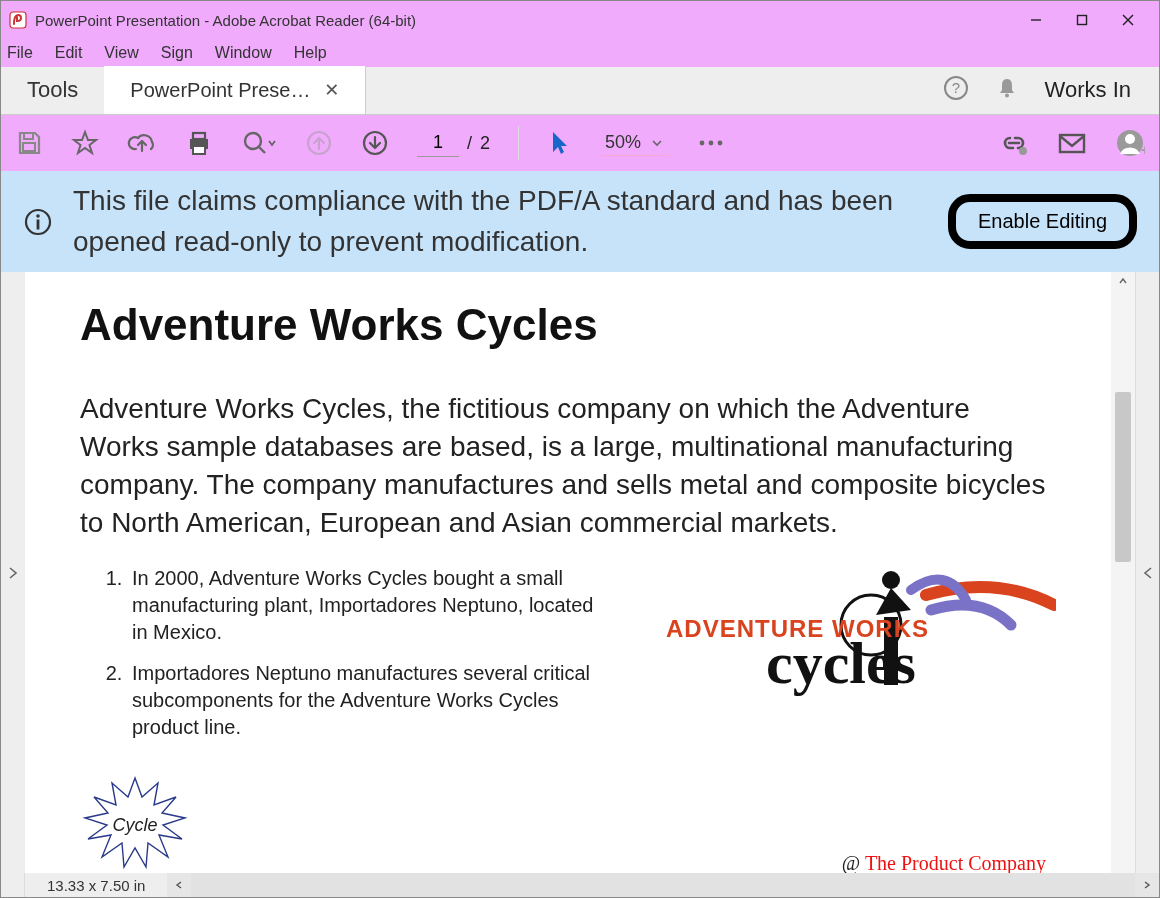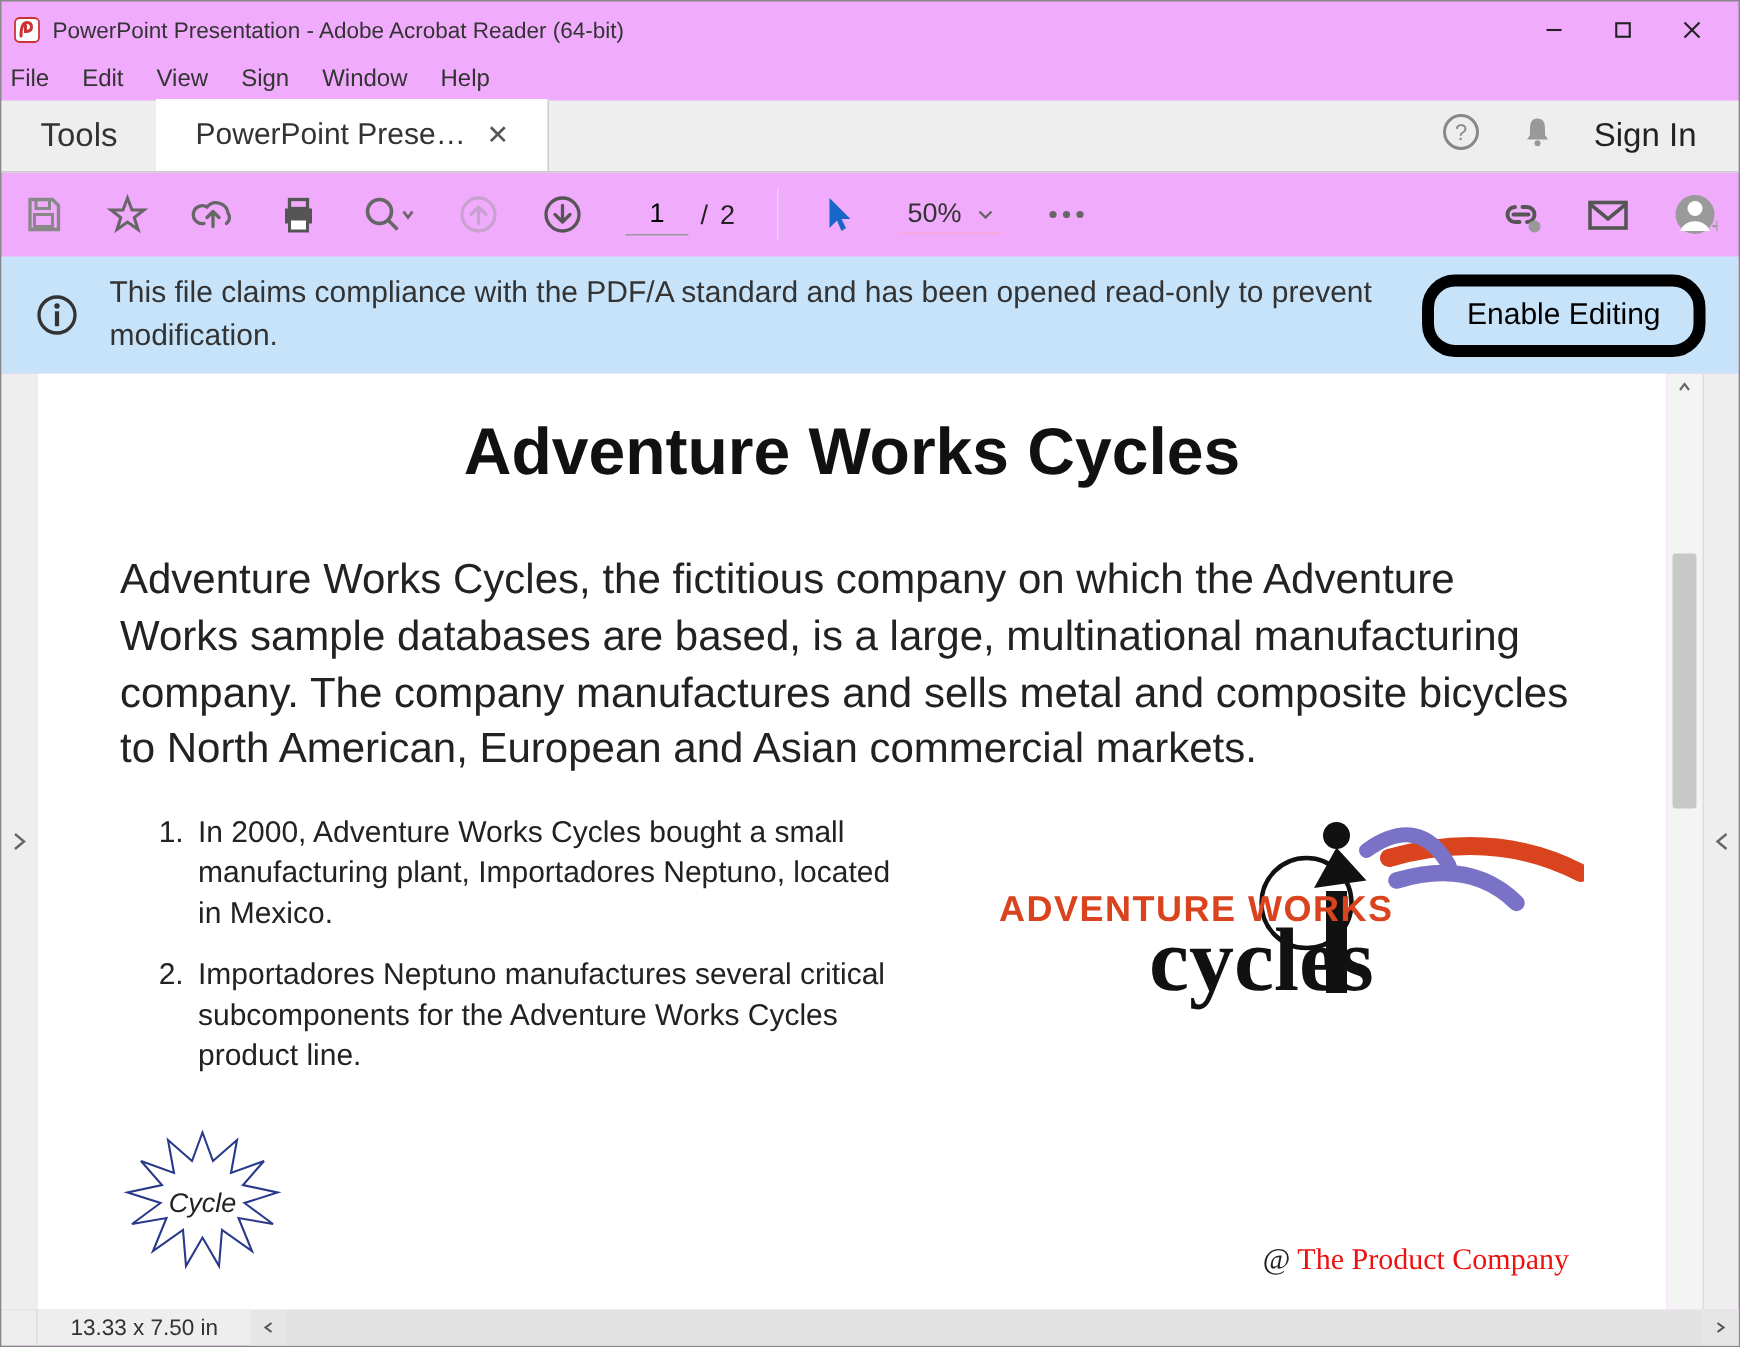--- a/index.html
+++ b/index.html
@@ -21,30 +21,30 @@
   .tabstrip .signin { font-size:22px; color:#222; }
   .toolbar { height:56px; display:flex; align-items:center; padding:0 14px; gap:28px; }
   .toolbar .sep { width:1px; height:34px; background:#ddd; }
   .toolbar .icn { color:#666; display:flex; align-items:center; justify-content:center; }
   .toolbar svg { display:block; }
   .pagectl { display:flex; align-items:center; gap:8px; font-size:18px; }
   .pagectl input { width:42px; height:28px; text-align:center; font-size:18px; border:none; border-bottom:1px solid #999; background:transparent; }
   .zoomctl { display:flex; align-items:center; gap:10px; font-size:18px; color:#333; border-bottom:1px solid #f9a8d4; padding:2px 6px; }
   .info-bar { background:#c7e3f9; padding:10px 22px; display:flex; align-items:center; gap:20px; }
   .info-bar .icnwrap { width:30px; display:flex; align-items:center; justify-content:center;}
-  .info-bar .msg { flex:1; font-size:20px; color:#333; line-height:1.45; }
+  .info-bar .msg { flex:1; font-size:28px; color:#333; line-height:1.45; }
   .info-bar .enable { border:8px solid #000000; border-radius:22px; padding:8px 22px; font-size:20px; background:transparent; font-family:inherit; }
   .viewer-row { flex:1; display:flex; min-height:0; }
   .side-rail { width:24px; background:#eee; display:flex; align-items:center; justify-content:center; color:#666; }
   .doc-area { flex:1; background:#fff; overflow:hidden; position:relative; }
   .scroll-col { width:24px; background:#f4f4f4; position:relative; }
   .scroll-col .up { position:absolute; top:0; left:0; right:0; height:18px; display:flex; align-items:center; justify-content:center; color:#666; }
   .scroll-col .thumb { position:absolute; top:120px; left:4px; right:4px; height:170px; background:#c8c8c8; border-radius:2px; }
   .page { padding:20px 55px 0 55px; }
-  .page h1 { text-align:center; font-size:44px; margin:8px 0 40px 0; font-weight:800; font-family:Arial, sans-serif; color:#111; }
+  .page h1 { text-align:left; font-size:44px; margin:8px 0 40px 0; font-weight:800; font-family:Arial, sans-serif; color:#111; }
   .page .para { font-size:28px; line-height:1.35; color:#222; }
   .cols { display:flex; margin-top:24px; gap:20px; }
   .cols ol { margin:0; padding-left:48px; font-size:20px; line-height:1.35; color:#222; width:520px; }
   .cols ol li { margin-bottom:14px; padding-left:4px; }
   .logo-wrap { flex:1; display:flex; align-items:flex-start; justify-content:flex-end; padding-top:0; }
   .logo-svg { width:400px; }
   .footer-row { display:flex; justify-content:space-between; align-items:flex-end; margin-top:20px; padding:0 10px 6px 0;}
   .starburst { width:110px; height:100px; position:relative; display:flex; align-items:center; justify-content:center;font-style:italic;}
   .starburst span { position:relative; z-index:2; font-size:18px; color:#222; }
   .brand-line { font-size:20px;font-family:Liberation Serif, serif; }
@@ -108,21 +108,21 @@
     </div>
     <div class="right">
       <span class="icn"><svg width="26" height="26" viewBox="0 0 26 26">
             <circle cx="13" cy="13" r="11" fill="none" stroke="#888" stroke-width="2"></circle>
             <text x="13" y="18" text-anchor="middle" font-size="15" fill="#888" font-family="Arial">?</text>
           </svg></span>
       <span class="icn"><svg width="24" height="24" viewBox="0 0 24 24">
             <path d="M12 3 C8 3 7 6 7 10 L7 14 L5 17 L19 17 L17 14 L17 10 C17 6 16 3 12 3 Z" fill="#999"></path>
             <circle cx="12" cy="19.5" r="2" fill="#999"></circle>
           </svg></span>
-      <span class="signin">Sign In</span>
+      <span class="signin">Works In</span>
     </div>
   </div>
 
   <div class="toolbar">
     <span class="icn">
         <svg width="28" height="28" viewBox="0 0 28 28">
           <path d="M5 4 L20 4 L24 8 L24 24 L5 24 Z" fill="none" stroke="#888" stroke-width="2.2"></path>
           <rect x="9" y="4" width="9" height="6" fill="none" stroke="#888" stroke-width="2"></rect>
           <rect x="8" y="14" width="12" height="8" fill="none" stroke="#888" stroke-width="2"></rect>
         </svg>

